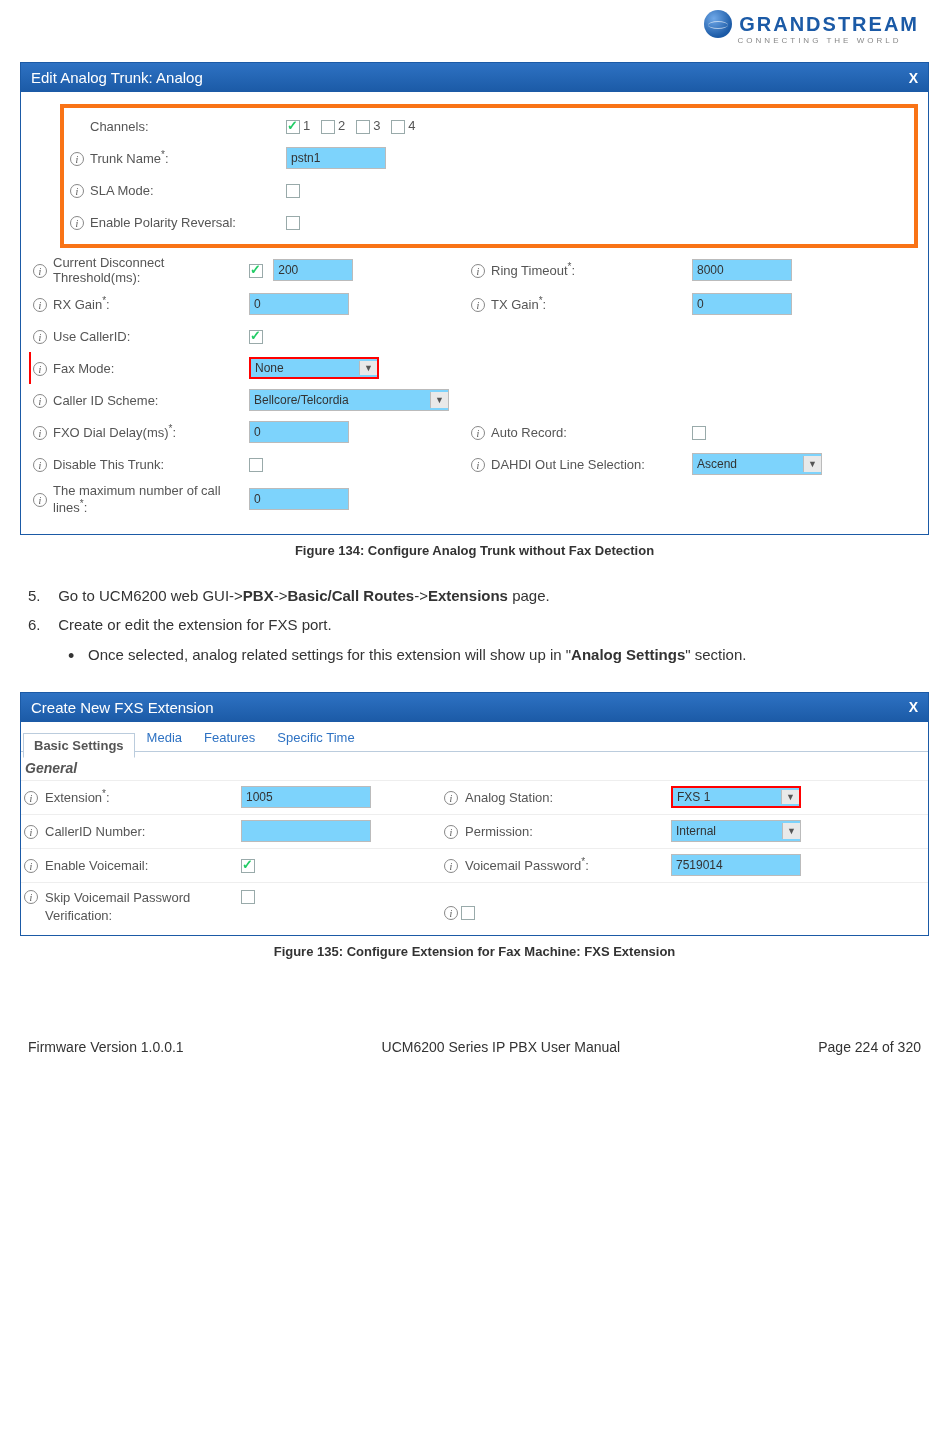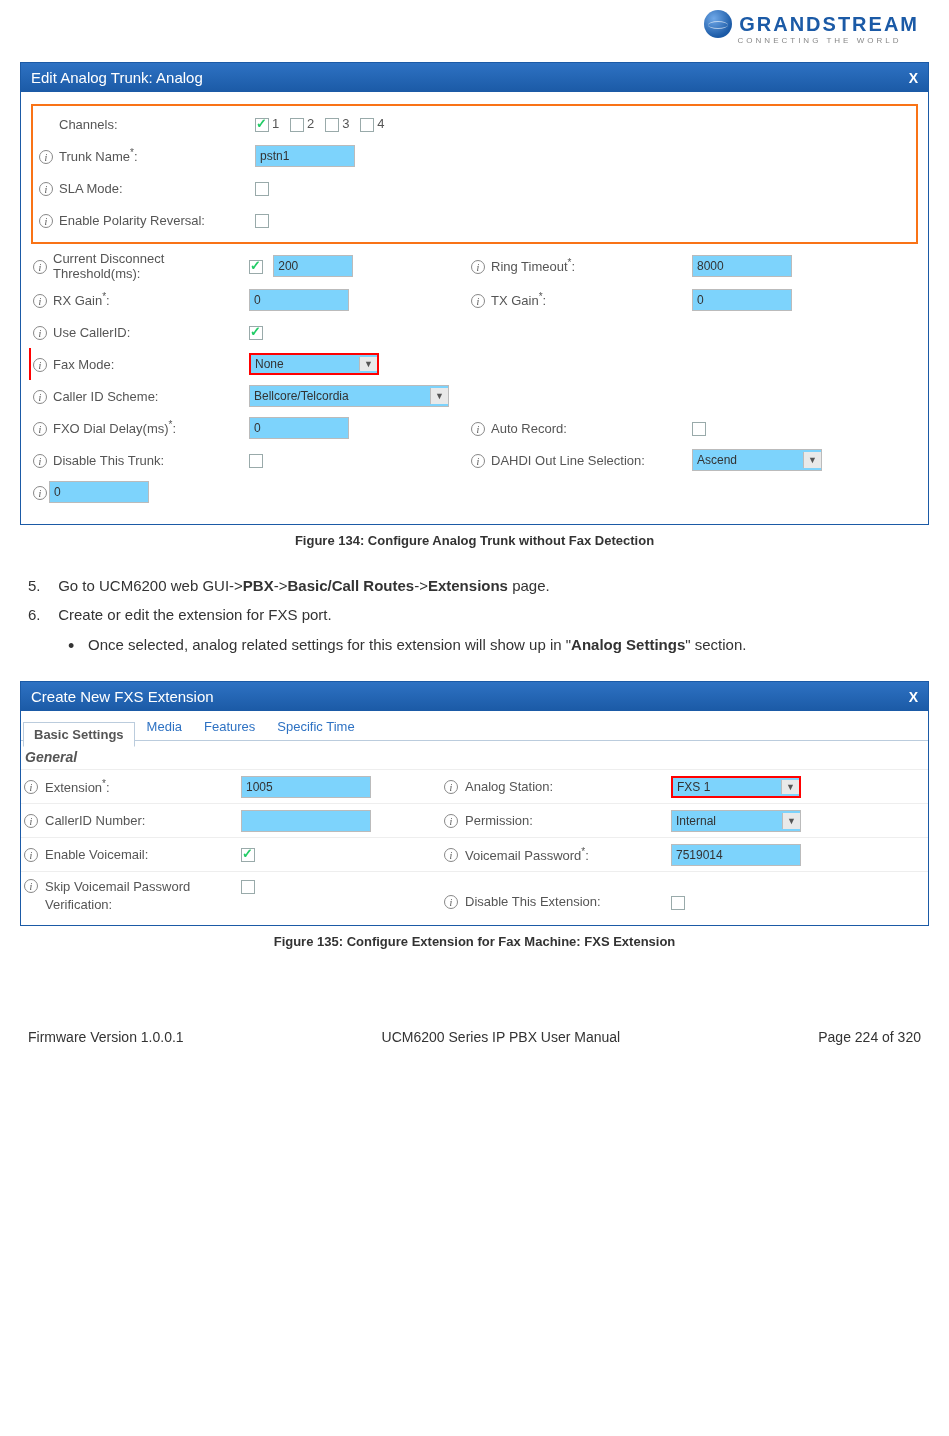--- a/index.html
+++ b/index.html
@@ -7,21 +7,21 @@
   .header-logo { text-align: right; padding: 0 10px 10px; }
   .logo-box { display: inline-block; text-align: left; }
   .logo-word { font-size: 20px; letter-spacing: 2px; color: #1b5aa6; font-weight: 700; display: inline-block; vertical-align: middle; }
   .logo-globe { width: 28px; height: 28px; background: radial-gradient(circle at 35% 30%, #6fa8e8 0%, #1b5aa6 70%); border-radius: 50%; display: inline-block; vertical-align: middle; margin-right: 4px; position: relative; }
   .logo-globe::after { content:""; position:absolute; left:4px; top:11px; width:20px; height:6px; border-top:1px solid rgba(255,255,255,.6); border-bottom:1px solid rgba(255,255,255,.6); border-radius:50%;}
   .logo-tag { font-size: 8px; letter-spacing: 3px; color: #888; margin-top: -2px; padding-left: 34px;}
   .fig-frame { border: 1px solid #1b5aa6; margin-top: 6px; margin-bottom: 8px; background: #fff; }
   .modal-title { background: linear-gradient(#2e72c3, #1b5aa6); color: #fff; font-size: 15px; padding: 6px 10px; display: flex; justify-content: space-between; align-items: center; }
   .modal-close { font-weight: bold; font-size: 14px; cursor: pointer; }
   .modal-body { padding: 12px 10px 16px; }
-  .red-box { border: 2px solid #f97316; padding: 2px 4px 6px; margin-bottom: 4px; }
+  .red-box { border: 4px solid #f97316; padding: 2px 4px 6px; margin-bottom: 4px; margin-left: 29px; }
   .form-row { display: flex; align-items: center; min-height: 32px; padding: 3px 0; font-size: 13px; color: #555; }
   .form-row .info-col { width: 18px; text-align: center; }
   .info-icon { display: inline-block; width: 14px; height: 14px; border: 1px solid #888; border-radius: 50%; font-size: 10px; line-height: 13px; text-align: center; color: #555; font-family: "Times New Roman", serif; font-style: italic; }
   .form-row .label-col { width: 200px; padding-left: 4px; }
   .form-row .field-col { width: 200px; }
   .form-row .gap-col { width: 20px; }
   .form-row .info-col2 { width: 18px; text-align: center; }
   .form-row .label-col2 { width: 205px; padding-left: 4px; }
   .form-row .field-col2 { flex: 0 0 auto; width: 140px; }
   .section-bar { background: #d8d8d8; font-weight: bold; color: #555; padding: 6px 16px; margin: 4px -4px; font-size: 14px; }
@@ -170,20 +170,21 @@
       <div class="field-col2">
         <span class="select-look">
           <span>Ascend</span>
             <span class="caret">▼</span>
         </span>
       </div>
     </div>
 
     <div class="form-row">
       <div class="info-col"><span class="info-icon">i</span></div>
+      <div class="label-col"><span>The maximum number of call lines</span><sup>*</sup>:</div>
       <div class="field-col"><input class="txt" value="0" style=""></div>
     </div>
   </div>
 </div>
 <div class="fig-caption">Figure 134: Configure Analog Trunk without Fax Detection</div>
 
 <div class="instr">
   <div>
     <span class="li-num">5.</span>
     <span>Go to UCM6200 web GUI-&gt;</span><b>PBX</b><span>-&gt;</span><b>Basic/Call Routes</b><span>-&gt;</span><b>Extensions</b><span> page.</span>
@@ -246,21 +247,20 @@
       <div class="c4"><span class="info-icon">i</span></div>
       <div class="c5"><span>Voicemail Password</span><sup>*</sup>:</div>
       <div class="c6"><input class="txt" style="width: 130px;" value="7519014"></div>
     </div>
 
     <div class="gen-row" style="align-items:flex-start; padding:6px 0 10px;">
       <div class="c1"><span class="info-icon">i</span></div>
       <div class="c2" style="line-height:1.4">Skip Voicemail Password Verification:</div>
       <div class="c3"><span class="chk"></span></div>
       <div class="c4" style="padding-top:16px"><span class="info-icon">i</span></div>
-      <div class="c5" style="padding-top:16px">Disable This Extension:</div>
       <div class="c6" style="padding-top:16px"><span class="chk"></span></div>
     </div>
   </div>
 </div>
 <div class="fig-caption">Figure 135: Configure Extension for Fax Machine: FXS Extension</div>
 
 <div class="footer-bar">
   <span>Firmware Version 1.0.0.1</span>
   <span>UCM6200 Series IP PBX User Manual</span>
   <span>Page 224 of 320</span>

